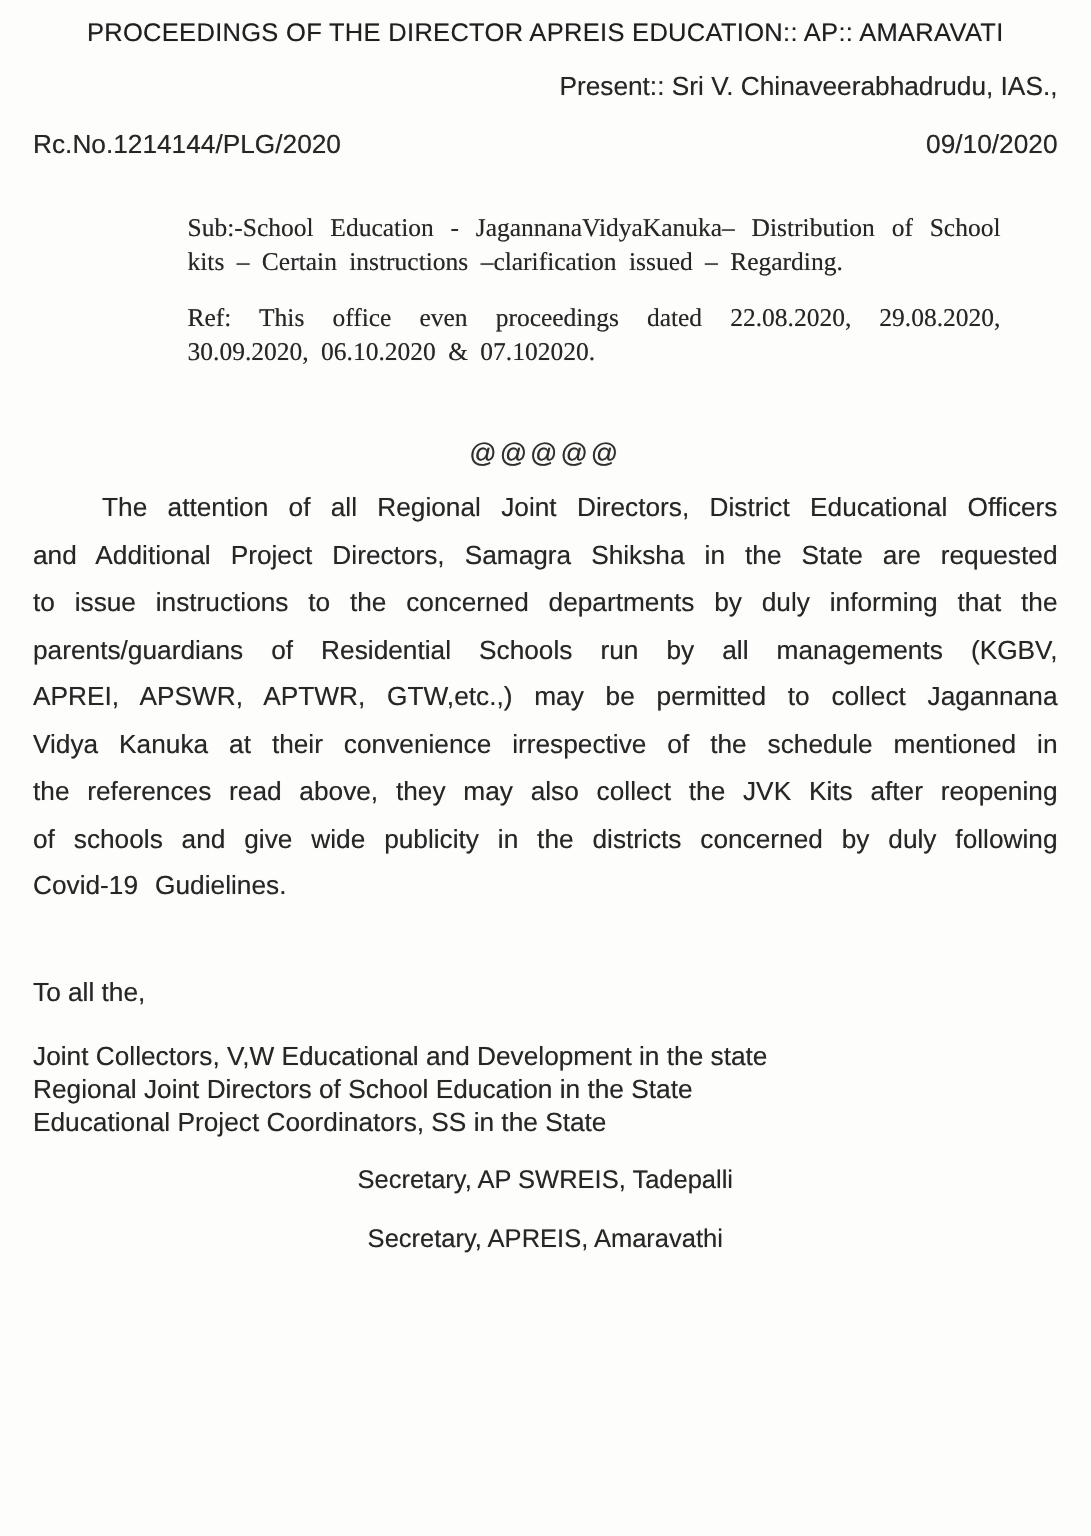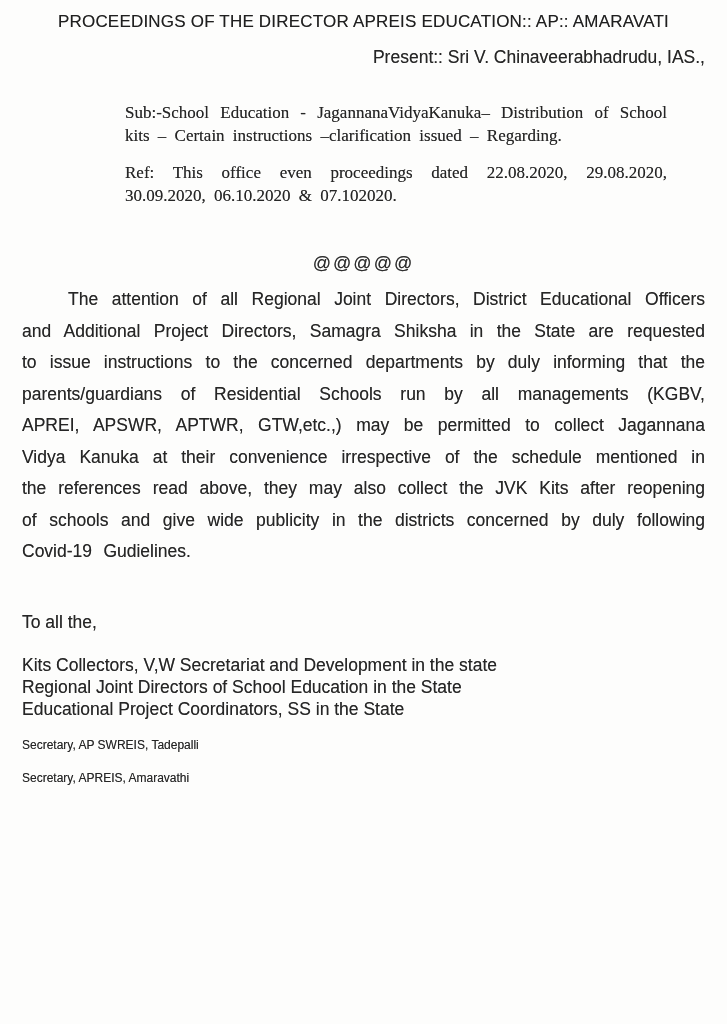--- a/index.html
+++ b/index.html
@@ -98,50 +98,55 @@
   .copy-label {
     display: inline-block;
     margin-top: 34px;
     font-size: 17px;
     border-bottom: 1.6px solid #2c2c2c;
     padding-right: 10px;
     padding-bottom: 1px;
   }
   .copy-line {
     margin-top: 17px;
-    font-size: 12px;
+    font-size: 17px;
+    text-align: center;
   }
   .copy-line + .copy-line {
     margin-top: 19px;
   }
 </style>
 </head>
 <body>
 
 <div class="page">
 
   <div class="doc-title">PROCEEDINGS OF THE DIRECTOR APREIS EDUCATION:: AP:: AMARAVATI</div>
 
   <div class="present-line">Present:: Sri V. Chinaveerabhadrudu, IAS.,</div>
 
+  <div class="rc-row">
+    <span>Rc.No.1214144/PLG/2020</span>
+    <span>09/10/2020</span>
+  </div>
 
   <div class="sub-ref-block">
     <p class="sub-par">Sub:-School Education - JagannanaVidyaKanuka– Distribution of School kits – Certain instructions –clarification issued – Regarding.</p>
     <p class="ref-par">Ref: This office even proceedings dated 22.08.2020, 29.08.2020, 30.09.2020, 06.10.2020 &amp; 07.102020.</p>
   </div>
 
   <div class="separator">@@@@@</div>
 
   <p class="body-par">The attention of all Regional Joint Directors, District Educational Officers and Additional Project Directors, Samagra Shiksha in the State are requested to issue instructions to the concerned departments by duly informing that the parents/guardians of Residential Schools run by all managements (KGBV, APREI, APSWR, APTWR, GTW,etc.,) may be permitted to collect Jagannana Vidya Kanuka at their convenience irrespective of the schedule mentioned in the references read above, they may also collect the JVK Kits after reopening of schools and give wide publicity in the districts concerned by duly following Covid-19 Gudielines.</p>
 
 
   <div class="to-all">To all the,</div>
 
   <div class="addr-lines">
-    <div>Kits Collectors, V,W Secretariat and Development in the state</div>
+    <div>Joint Collectors, V,W Educational and Development in the state</div>
     <div>Regional Joint Directors of School Education in the State</div>
     <div>Educational Project Coordinators, SS in the State</div>
   </div>
 
 
   <div class="copy-line">Secretary, AP SWREIS, Tadepalli</div>
   <div class="copy-line">Secretary, APREIS, Amaravathi</div>
 
 </div>
 

